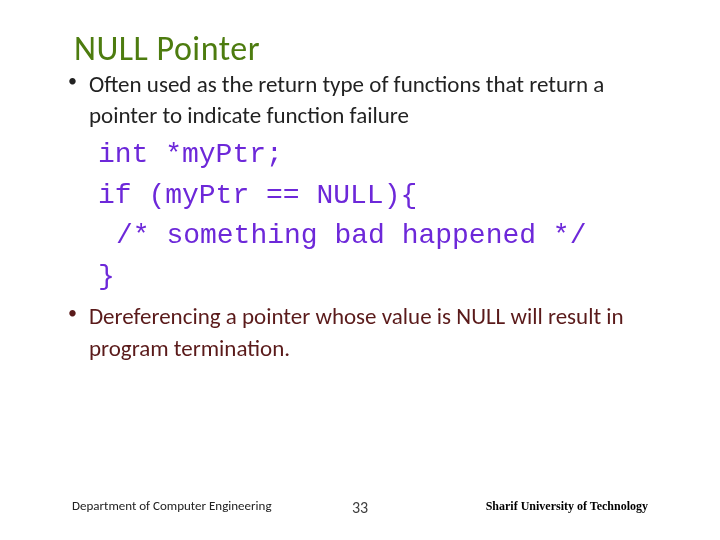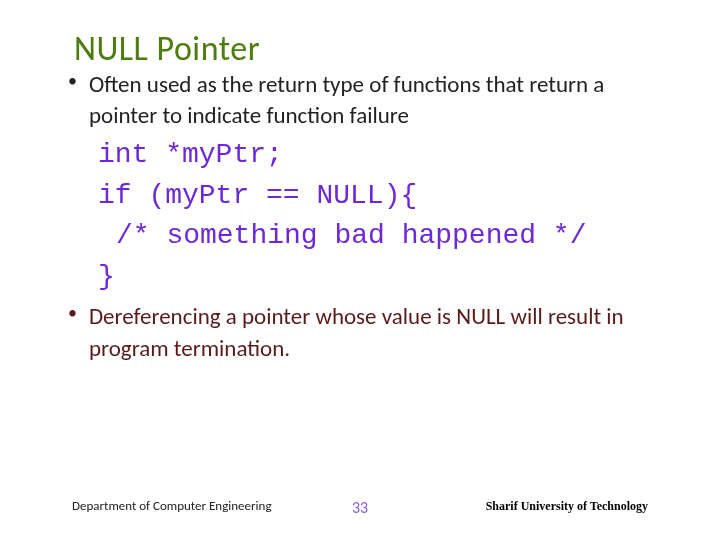--- a/index.html
+++ b/index.html
@@ -66,21 +66,21 @@
     justify-content: space-between;
     padding: 0 72px 0 72px;
   }
   .footer-left {
     font-size: 13px;
     color: #222;
     font-family: Calibri, Arial, sans-serif;
   }
   .footer-center {
     font-size: 16px;
-    color: #8b5cf6;
+    color: #404040;
     font-family: Calibri, Arial, sans-serif;
     position: absolute;
     left: 50%;
     transform: translateX(-50%);
   }
   .footer-right {
     font-size: 12px;
     color: #000;
     font-family: Georgia, "Times New Roman", serif;
     font-weight: bold;

